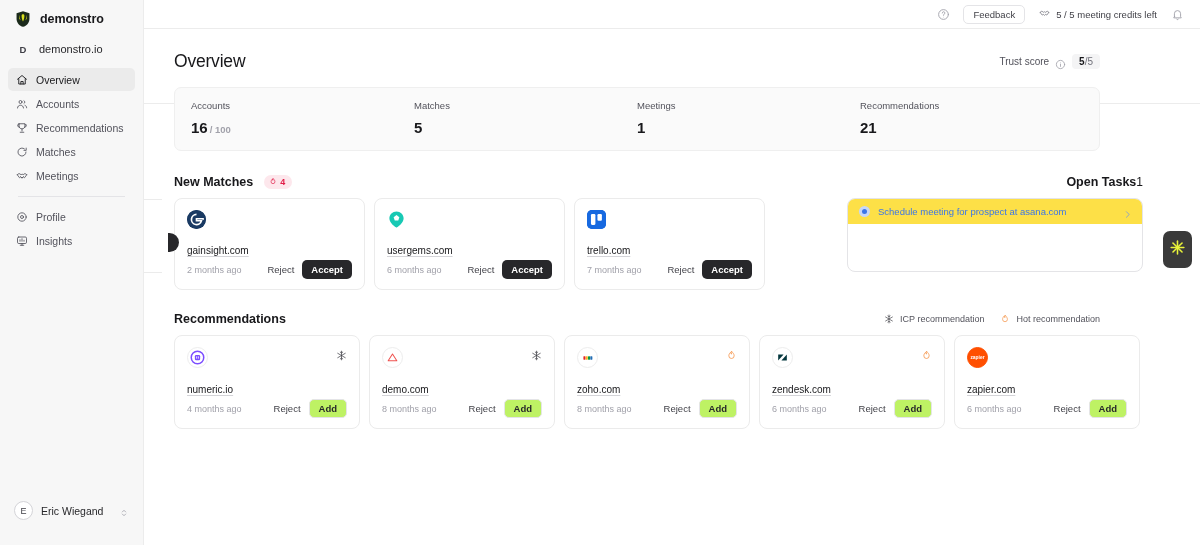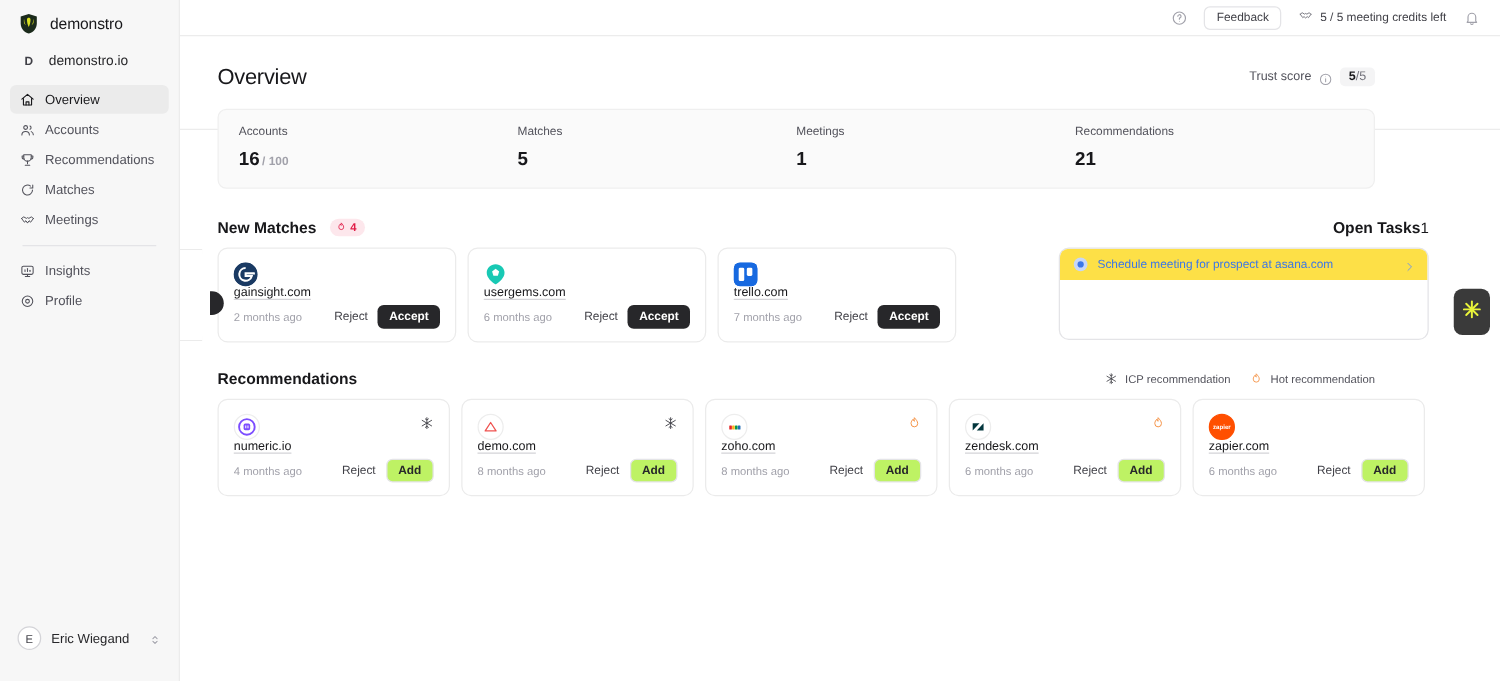--- a/index.html
+++ b/index.html
@@ -22,21 +22,21 @@
     position: relative;
   }
   .brand {
     display: flex; align-items: center; gap: 8px;
     padding: 10px 12px 8px 14px;
   }
   .brand-logo {
     width: 18px; height: 18px; flex: 0 0 18px;
     display: flex; align-items: center; justify-content: center;
   }
-  .brand-name { font-size: 12.5px; font-weight: 400; letter-spacing: -.1px; color: #18181b; }
+  .brand-name { font-size: 12.5px; font-weight: 700; letter-spacing: -.1px; color: #18181b; }
 
   .workspace {
     display: flex; align-items: center; gap: 9px;
     padding: 6px 12px 10px 16px;
   }
   .ws-avatar {
     width: 14px; height: 14px; flex: 0 0 14px;
     display: flex; align-items: center; justify-content: center;
     font-size: 9.5px; font-weight: 700; color: #3f3f46;
   }
@@ -149,21 +149,21 @@
   }
   .card-logo-row { display: flex; align-items: flex-start; justify-content: space-between; }
   .logo {
     width: 19px; height: 19px; border-radius: 50%;
     display: flex; align-items: center; justify-content: center;
     font-size: 10px; font-weight: 700; color: #fff; overflow: hidden;
   }
   .card-domain {
     font-size: 10px; color: #18181b; font-weight: 500;
     text-decoration: underline; text-decoration-color: #d4d4d8;
-    text-underline-offset: 2px; 
+    text-underline-offset: 2px; margin-top: 16px;
   }
   .card-bottom { display: flex; align-items: center; justify-content: space-between; margin-top: 4px; }
   .card-age { font-size: 9px; color: #a1a1aa; }
   .card-actions { display: flex; align-items: center; gap: 7px; }
   .btn-reject {
     background: none; border: none; cursor: pointer;
     font-size: 9.5px; color: #3f3f46; font-weight: 500;
     font-family: "Liberation Sans", sans-serif; padding: 2px 1px;
   }
   .btn-accept {
@@ -315,41 +315,41 @@
               <path d="M2.5 9.5 6 7l4.2 2.4 2-1.2 2 1.2L18 7l3.5 2.5"></path>
               <path d="M2.5 9.5 7 15.5l2.2-1.8 2.8 2.4 2.8-2.4 2.2 1.8 4.5-6"></path>
               <path d="M9.2 13.7 12 16.1l2.8-2.4"></path>
             </svg>
         </span>
         <span>Meetings</span>
       </div>
 
       <div class="nav-divider"></div>
 
+      <div class="nav-item">
+        <span class="nav-icon">
+          <svg viewBox="0 0 24 24" fill="none" stroke="currentColor" stroke-width="1.7" stroke-linecap="round" stroke-linejoin="round">
+              <circle cx="12" cy="12" r="3"></circle>
+              <circle cx="12" cy="12" r="8.4"></circle>
+            </svg>
+        </span>
+        <span>Profile</span>
+      </div>
       <div class="nav-item">
         <span class="nav-icon">
           <svg viewBox="0 0 24 24" fill="none" stroke="currentColor" stroke-width="1.7" stroke-linecap="round" stroke-linejoin="round">
               <rect x="3" y="4" width="18" height="13" rx="2.5"></rect>
               <path d="M8.5 20.5h7"></path>
               <path d="M12 17v3.5"></path>
               <path d="M8 12.5v-3"></path>
               <path d="M12 12.5v-5"></path>
               <path d="M16 12.5v-2"></path>
             </svg>
         </span>
         <span>Insights</span>
-      </div>
-      <div class="nav-item">
-        <span class="nav-icon">
-          <svg viewBox="0 0 24 24" fill="none" stroke="currentColor" stroke-width="1.7" stroke-linecap="round" stroke-linejoin="round">
-              <circle cx="12" cy="12" r="3"></circle>
-              <circle cx="12" cy="12" r="8.4"></circle>
-            </svg>
-        </span>
-        <span>Profile</span>
       </div>
     </nav>
 
     <div class="sidebar-spacer"></div>
 
     <div class="user-row">
       <span class="user-avatar">E</span>
       <span class="user-name">Eric Wiegand</span>
       <span class="user-chev">
         <svg viewBox="0 0 24 24" width="10" height="12" fill="none" stroke="currentColor" stroke-width="2" stroke-linecap="round" stroke-linejoin="round">

